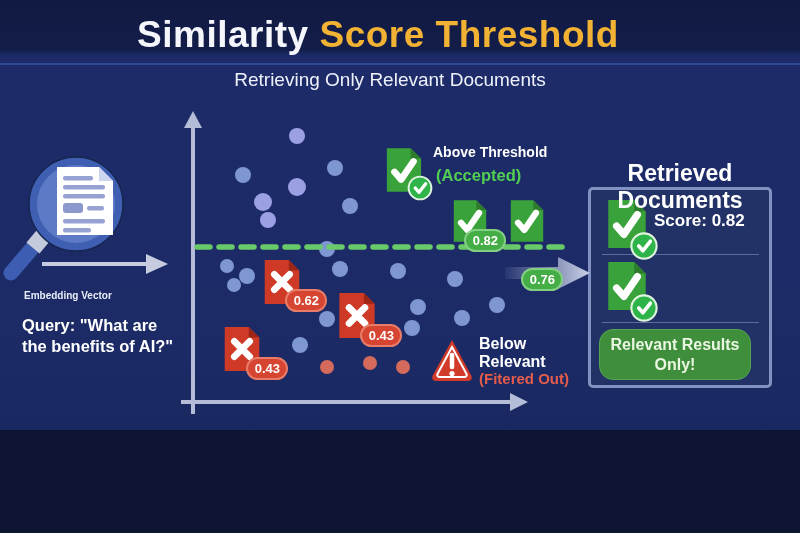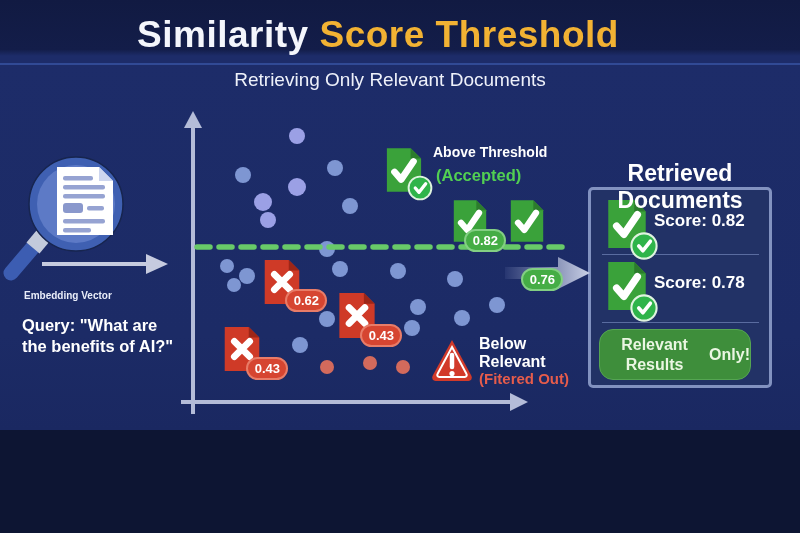--- a/index.html
+++ b/index.html
@@ -32,21 +32,21 @@
   
   .panel-heading{left:580px;top:160px;width:200px;text-align:center;font-size:23px;font-weight:bold;color:#fff;}
   .panel-box{position:absolute;left:588px;top:187px;width:184px;height:201px;background:#223266;
              border:3px solid #8292c0;border-radius:5px;box-sizing:border-box;z-index:0;}
   .panel-div{position:absolute;left:602px;width:157px;height:1px;background:#5a6ca0;z-index:0;}
   .score-label{font-size:17px;font-weight:bold;color:#fff;z-index:2;text-align:right;}
   .score-1{left:654px;top:211px;}
   .score-2{left:654px;top:273px;}
   .result-btn{position:absolute;left:599px;top:329px;width:150px;height:49px;background:#3e8e3b;
               border:1px solid #55a552;border-radius:14px;z-index:2;
-              display:flex;flex-direction:row;align-items:center;justify-content:center;
+              display:flex;flex-direction:column;align-items:center;justify-content:center;
               font-size:16px;font-weight:bold;line-height:20px;color:#eaf6e2;text-align:center;}
   svg.scene{position:absolute;left:0;top:0;z-index:1;}
   .txt-layer{position:absolute;inset:0;z-index:2;pointer-events:none;}
 </style>
 </head>
 <body>
 
 <div class="stage">
 
   <div class="panel-box"></div>
@@ -182,21 +182,20 @@
     <div class="t above-1">Above Threshold</div>
     <div class="t above-2">(Accepted)</div>
     <div class="t below">
       <div>Below</div>
       <div>Relevant</div>
       <div class="filtered">(Fitered Out)</div>
     </div>
 
     <div class="t panel-heading">Retrieved Documents</div>
     <div class="t score-label score-1">Score: 0.82</div>
-    <div class="t score-label score-2">Score: 0.78</div>
     <div class="result-btn">
       <div>Relevant Results</div>
       <div>Only!</div>
     </div>
   </div>
 
   <div class="pill green" style="left:464px;top:229px;">0.82</div>
   <div class="pill green" style="left:521px;top:228px;margin-top:40px;">0.76</div>
   <div class="pill red" style="left:285px;top:289px;">0.62</div>
   <div class="pill red" style="left:360px;top:324px;">0.43</div>

